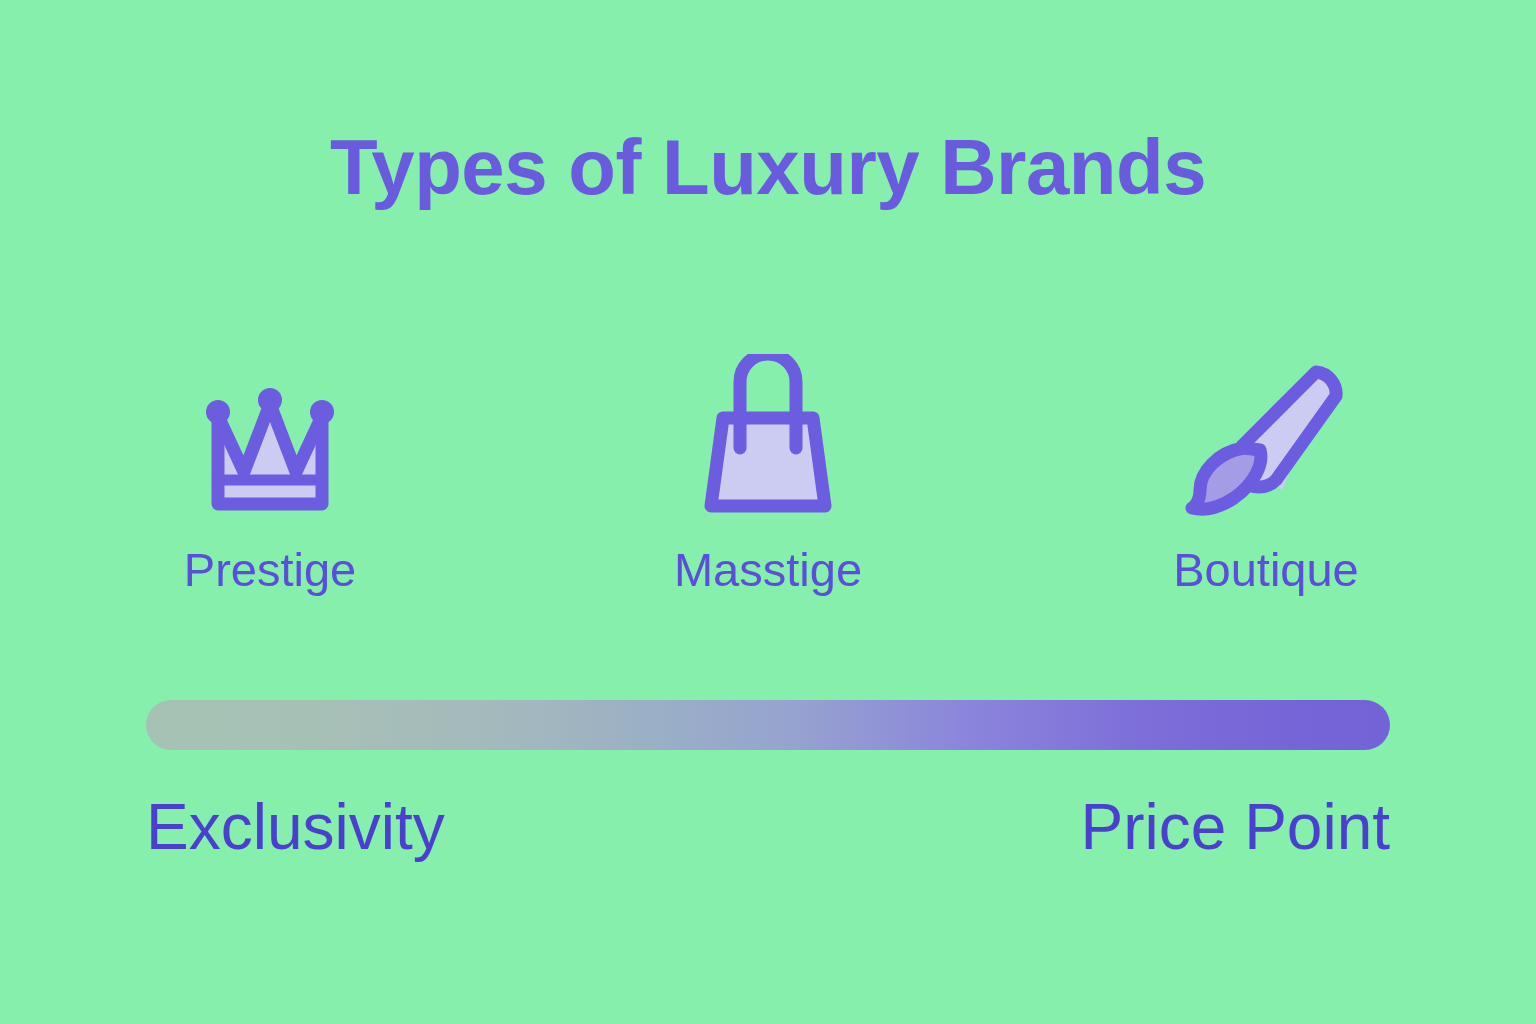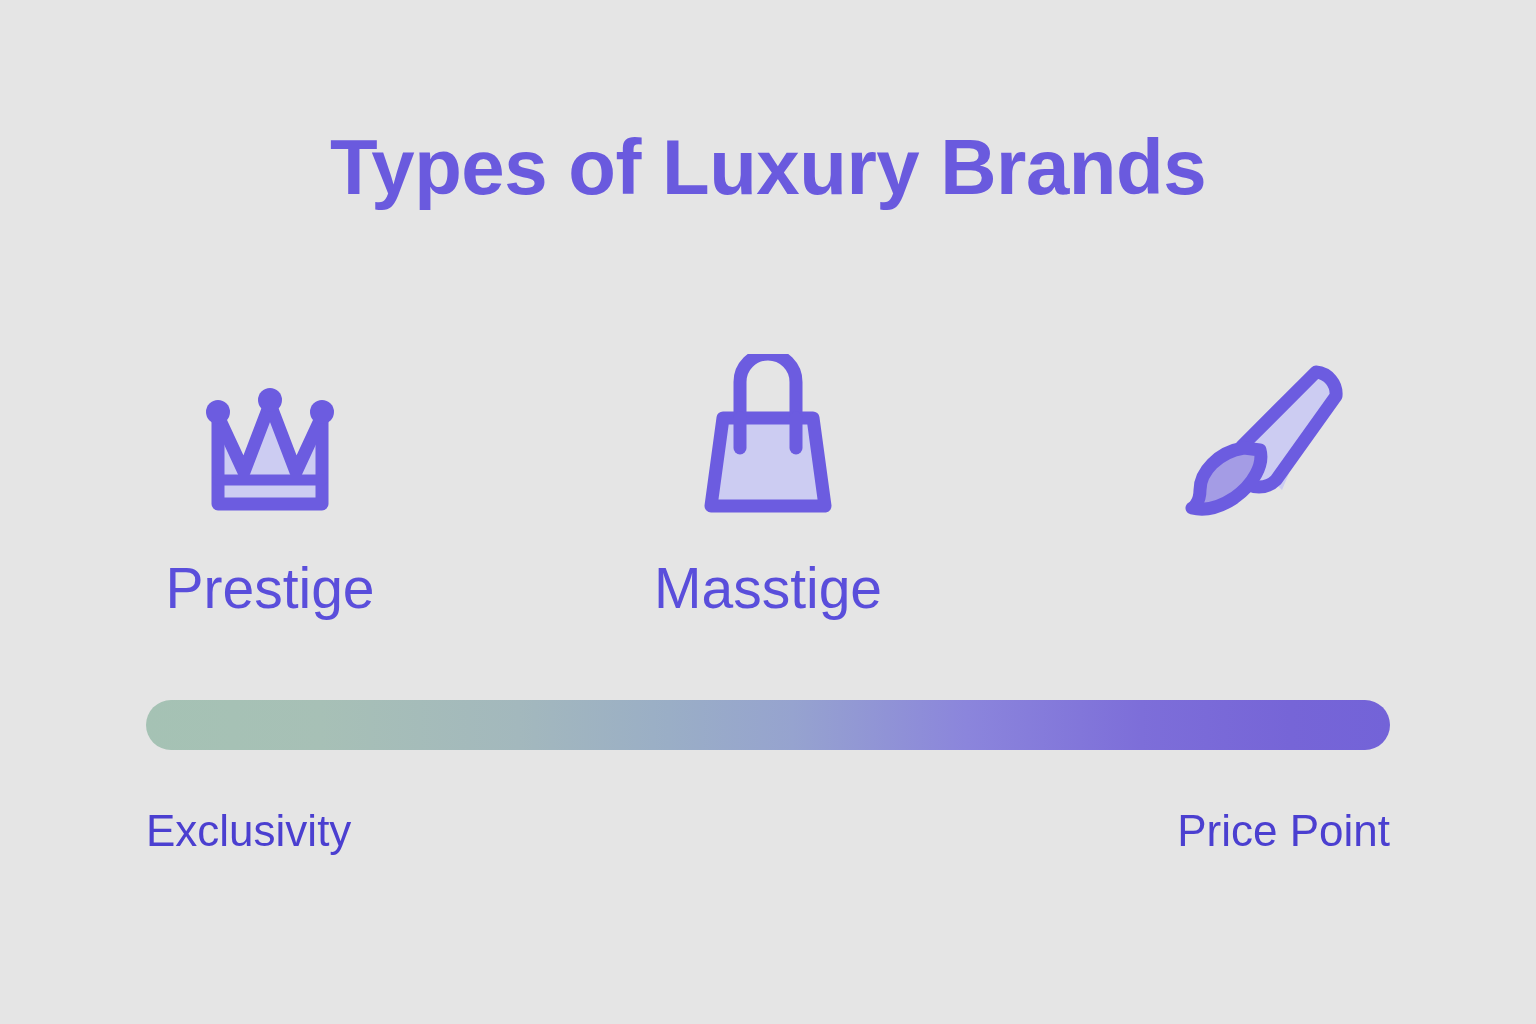--- a/index.html
+++ b/index.html
@@ -11,21 +11,21 @@
     height: 1024px;
     background: #fcfcfd;
     font-family: "Liberation Sans", sans-serif;
     overflow: hidden;
   }
 
   #infographic {
     position: relative;
     width: 1536px;
     height: 1024px;
-    background: #e5e5e5;
+    background: #86efac;
   }
 
   
   #title {
     position: absolute;
     top: 128px;
     left: 0;
     width: 1536px;
     text-align: center;
     font-size: 78px;
@@ -57,22 +57,22 @@
     height: 180px;
     width: 190px;
     display: flex;
     align-items: center;
     justify-content: center;
   }
   .brand-icon svg {
     display: block;
   }
   .brand-label {
-    margin-top: 28px;
-    font-size: 57px;
+    margin-top: 14px;
+    font-size: 47px;
     font-weight: 500;
     color: #5a4edb;
     line-height: 1.0;
     white-space: nowrap;
   }
 
   
   #spectrum-bar {
     position: absolute;
     left: 146px;
@@ -99,26 +99,25 @@
     position: absolute;
     left: 146px;
     top: 795px;
     width: 1244px;
     display: flex;
     flex-direction: row;
     justify-content: space-between;
     align-items: baseline;
   }
   .axis-label {
-    font-size: 44px;
+    font-size: 64px;
     font-weight: 400;
     color: #4b3fd0;
     line-height: 1.0;
     white-space: nowrap;
-    margin-top: 14px;
   }
 </style>
 </head>
 <body>
 
 <div id="infographic">
 
   <div id="title">Types of Luxury Brands</div>
 
   <div id="brand-row">
@@ -166,20 +165,21 @@
                      A24 24 0 0 0 98 126 L158 42
                      A22 22 0 0 0 138 18 Z" fill="#ccccf2" stroke="#6c5ce0" stroke-width="13" stroke-linejoin="round" stroke-linecap="round"></path>
 
             <path d="M66 94 C 40 98 22 118 22 136
                      C 22 150 14 154 14 154
                      C 30 158 44 152 56 144
                      C 76 130 86 110 82 96 Z" fill="#a49ce5" stroke="#6c5ce0" stroke-width="13" stroke-linejoin="round" stroke-linecap="round"></path>
           </g>
         </svg>
       </div>
+      <div class="brand-label">Boutique</div>
     </div>
 
 
   </div>
 
   <div id="spectrum-bar"></div>
 
   <div id="axis-labels">
     <div class="axis-label">Exclusivity</div>
     <div class="axis-label">Price Point</div>

